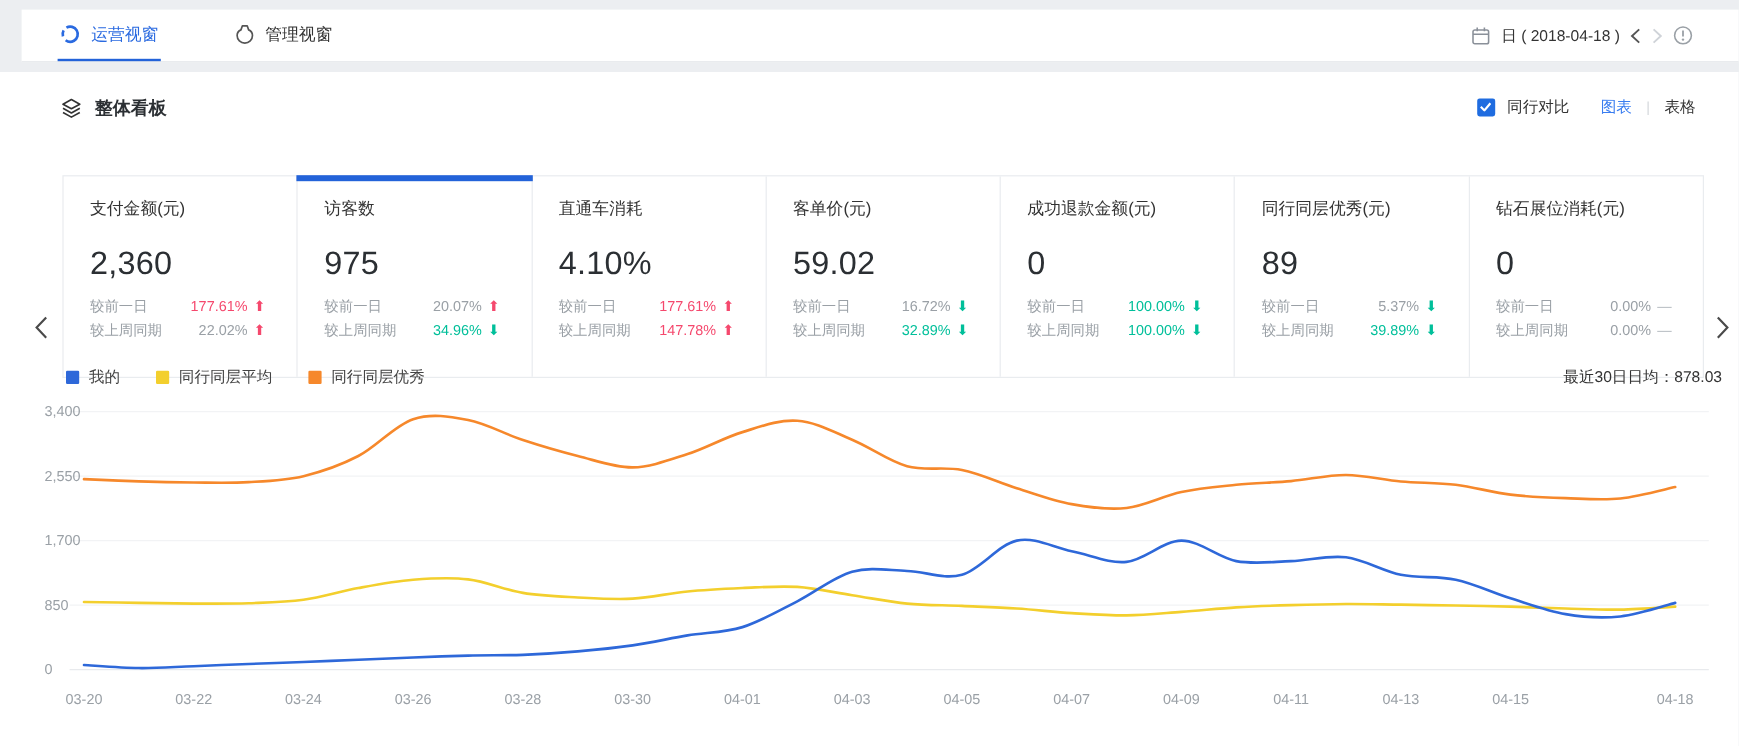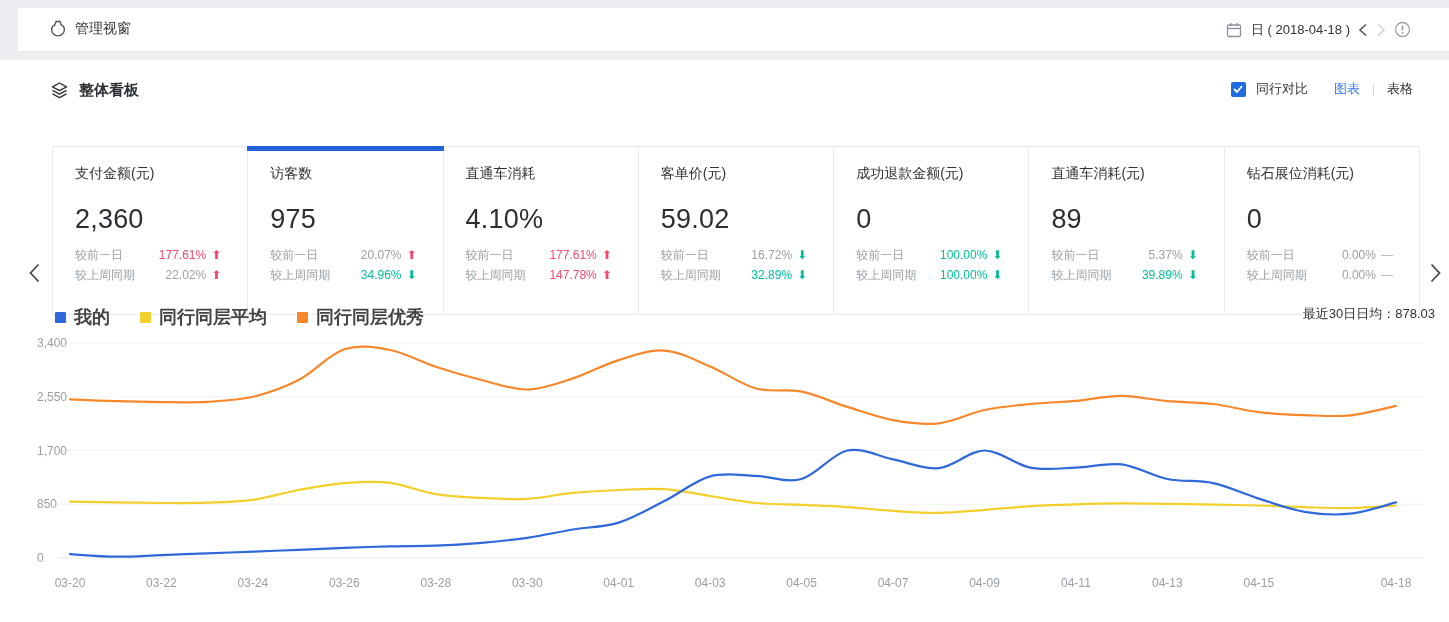--- a/index.html
+++ b/index.html
@@ -53,34 +53,42 @@
   .arr.up{color:#f5486d;} .arr.down{color:#00bf9a;} .arr.dash{color:#b4b9bf;font-size:12px;}
 
   .carousel-chev{position:absolute;top:198px;width:16px;height:30px;display:flex;align-items:center;
                  justify-content:center;cursor:pointer;}
   .carousel-chev.left{left:26px;} .carousel-chev.right{right:6px;}
 
   
   .legend{position:absolute;left:55px;top:245px;display:flex;align-items:center;gap:30px;}
   .legend-item{display:flex;align-items:center;gap:8px;cursor:pointer;}
   .legend-swatch{width:11px;height:11px;border-radius:1px;}
-  .legend-label{font-size:18px;color:#444;font-weight:bold;}
+  .legend-label{font-size:13px;color:#444;}
   .avg-text{position:absolute;right:14px;top:245px;font-size:13px;color:#333;}
 
   
   .chart-svg{position:absolute;left:0;top:0;width:1449px;height:562px;pointer-events:none;}
   text{font-family:"Liberation Sans","DejaVu Sans",sans-serif;}
 </style>
 </head>
 <body>
 
 <div class="screen">
 
   <div class="topnav">
     <div class="tabs">
+      <div class="tab active">
+        <span style="display:flex;">
+          <svg width="17" height="17" viewBox="0 0 17 17">
+            <circle cx="8.5" cy="8.5" r="6.3" fill="none" stroke="#2a6ae0" stroke-width="2.2" stroke-dasharray="27 4 5 4" transform="rotate(-120 8.5 8.5)"></circle>
+          </svg>
+        </span>
+        <span>运营视窗</span>
+      </div>
       <div class="tab">
         <span style="display:flex;">
           <svg width="16" height="17" viewBox="0 0 16 17">
             <path d="M6 1.5h4l1.2 3.4c2 .9 3.2 2.6 3.2 4.6a6.4 6.4 0 0 1-12.8 0c0-2 1.2-3.7 3.2-4.6L6 1.5z" fill="none" stroke="#555" stroke-width="1.4" stroke-linejoin="round"></path>
           </svg>
         </span>
         <span>管理视窗</span>
       </div>
     </div>
     <div class="nav-right">
@@ -236,21 +244,21 @@
             <div class="m-row">
               <span class="lbl">较上周同期</span>
               <span class="val">
                 <span class="pct green">100.00%</span>
                 <span class="arr down">⬇</span>
               </span>
             </div>
           </div>
         </div>
         <div class="metric-card">
-          <div class="m-title">直通车消耗(元)</div>
+          <div class="m-title">同行同层优秀(元)</div>
           <div class="m-value">89</div>
           <div class="m-rows">
             <div class="m-row">
               <span class="lbl">较前一日</span>
               <span class="val">
                 <span class="pct grey">5.37%</span>
                 <span class="arr down">⬇</span>
               </span>
             </div>
             <div class="m-row">

